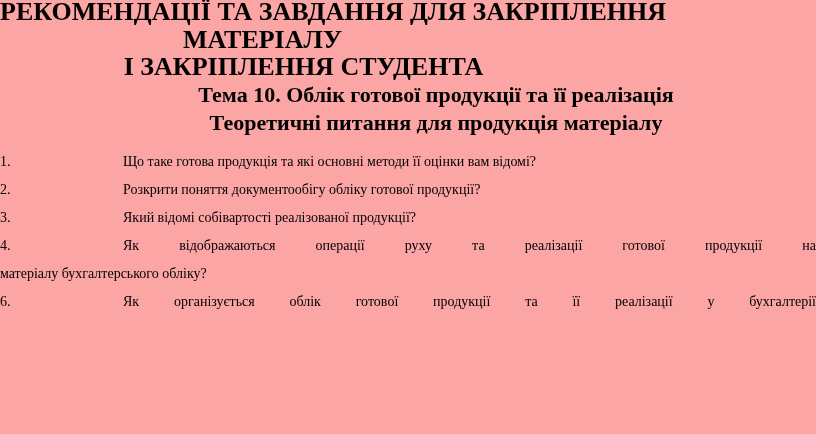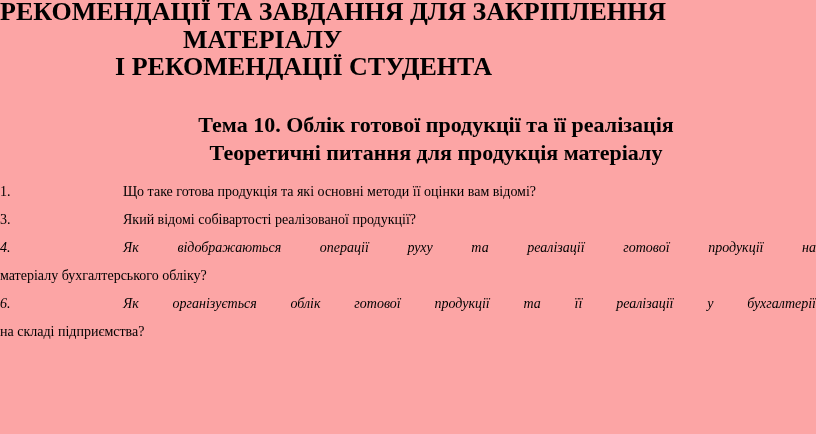--- a/index.html
+++ b/index.html
@@ -27,21 +27,20 @@
   }
   .title-line {
     white-space: nowrap;
   }
   .title-line.shift-left {
     position: relative;
     left: -41px;
   }
   
   .topic-block {
-    margin-top: 30px;
     padding-left: 56px;
     font-weight: bold;
     font-size: 22px;
     line-height: 28px;
     text-align: center;
   }
   .topic-line {
     white-space: nowrap;
   }
   
@@ -51,54 +50,55 @@
     line-height: 28px;
   }
   .qline {
     text-align: left;
     white-space: nowrap;
   }
   .qline.justified {
     text-align: justify;
     text-align-last: justify;
     white-space: normal;
-    font-style: italic;
   }
   .qnum {
     display: inline-block;
     width: 123px;
     white-space: nowrap;
   }
 </style>
 </head>
 <body>
 
 <div class="page">
 
   <div class="title-block">
     <div class="title-line">РЕКОМЕНДАЦІЇ ТА ЗАВДАННЯ ДЛЯ ЗАКРІПЛЕННЯ</div>
     <div class="title-line shift-left">МАТЕРІАЛУ</div>
-    <div class="title-line">І РЕКОМЕНДАЦІЇ СТУДЕНТА</div>
+    <div class="title-line">І ЗАКРІПЛЕННЯ СТУДЕНТА</div>
   </div>
 
   <div class="topic-block">
     <div class="topic-line">Тема 10. Облік готової продукції та її реалізація</div>
     <div class="topic-line">Теоретичні питання для продукція матеріалу</div>
   </div>
 
   <div class="questions" id="questions">
       <div class="question">
         <div class="qline"><span class="qnum">1.</span><span class="qtext">Що таке готова продукція та які основні методи її оцінки вам відомі?</span></div>
       </div>
       <div class="question">
+        <div class="qline"><span class="qnum">2.</span><span class="qtext">Розкрити поняття документообігу обліку готової продукції?</span></div>
+      </div>
+      <div class="question">
         <div class="qline"><span class="qnum">3.</span><span class="qtext">Який відомі собівартості реалізованої продукції?</span></div>
       </div>
       <div class="question">
         <div class="qline justified"><span class="qnum">4.</span><span class="qtext">Як відображаються операції руху та реалізації готової продукції на</span></div>
         <div class="qline">матеріалу бухгалтерського обліку?</div>
       </div>
       <div class="question">
         <div class="qline justified"><span class="qnum">6.</span><span class="qtext">Як організується облік готової продукції та її реалізації у бухгалтерії</span></div>
-        <div class="qline">на складі підприємства?</div>
       </div>
     </div>
 
 </div>
 
 </body></html>

